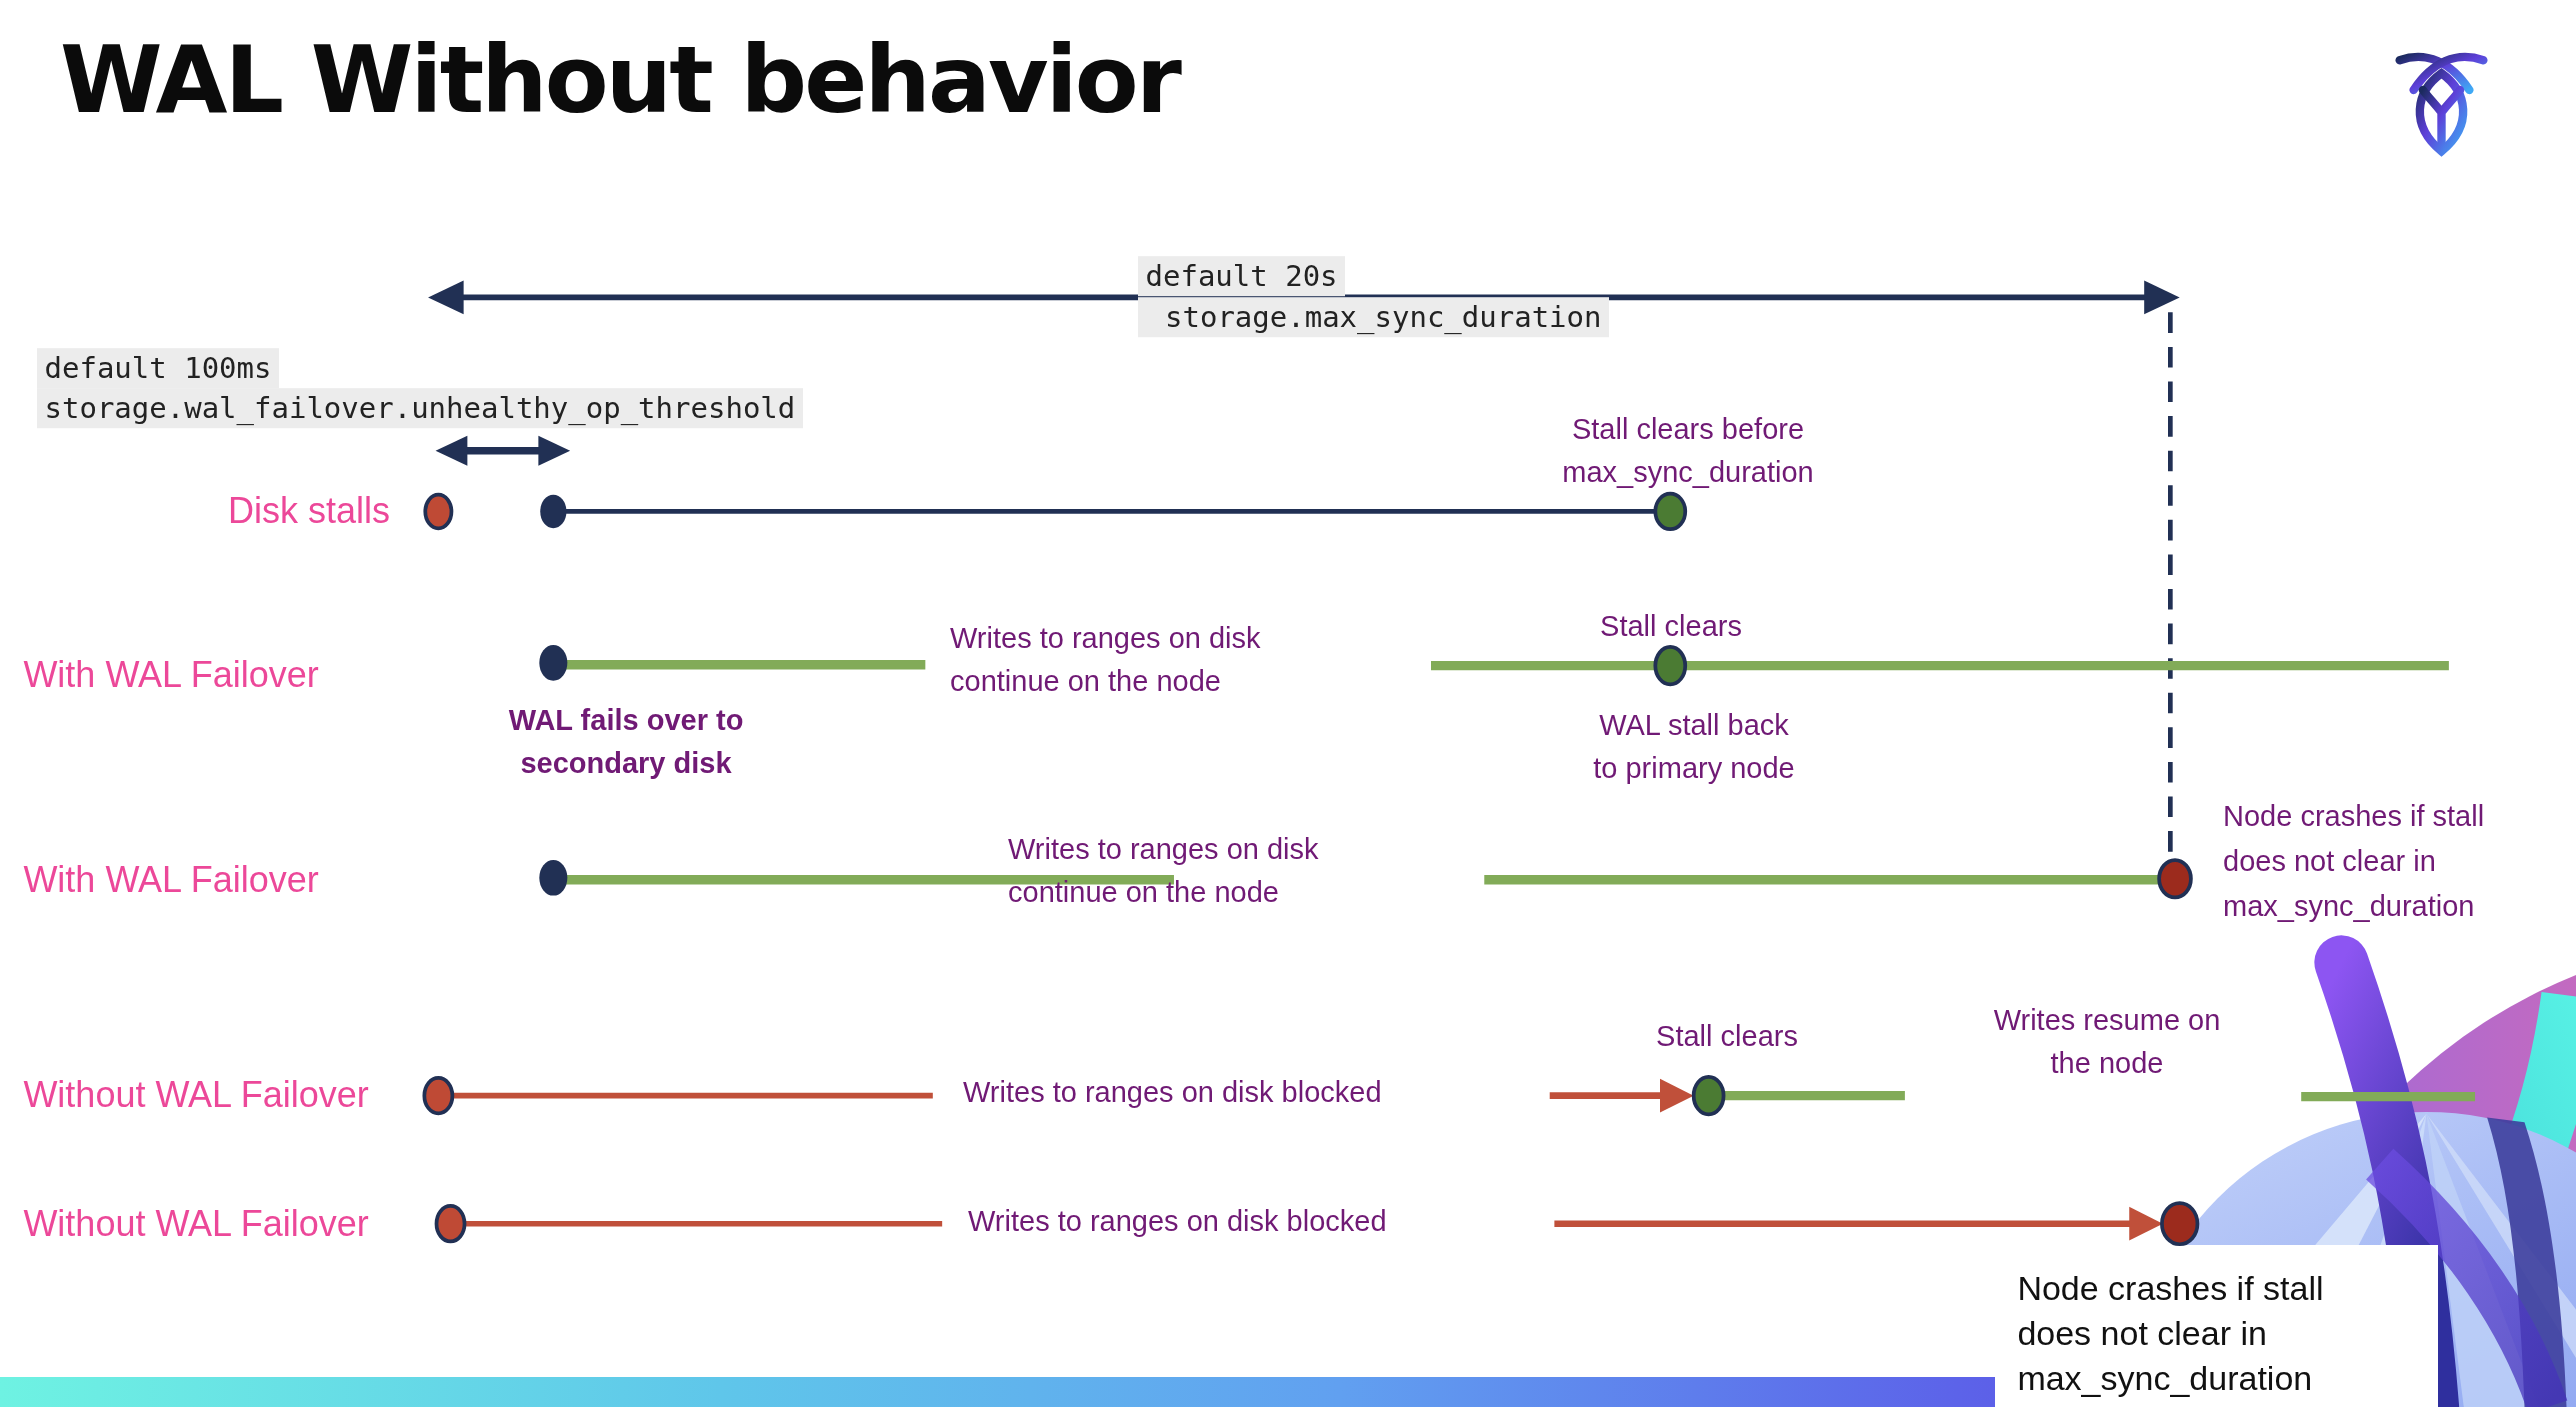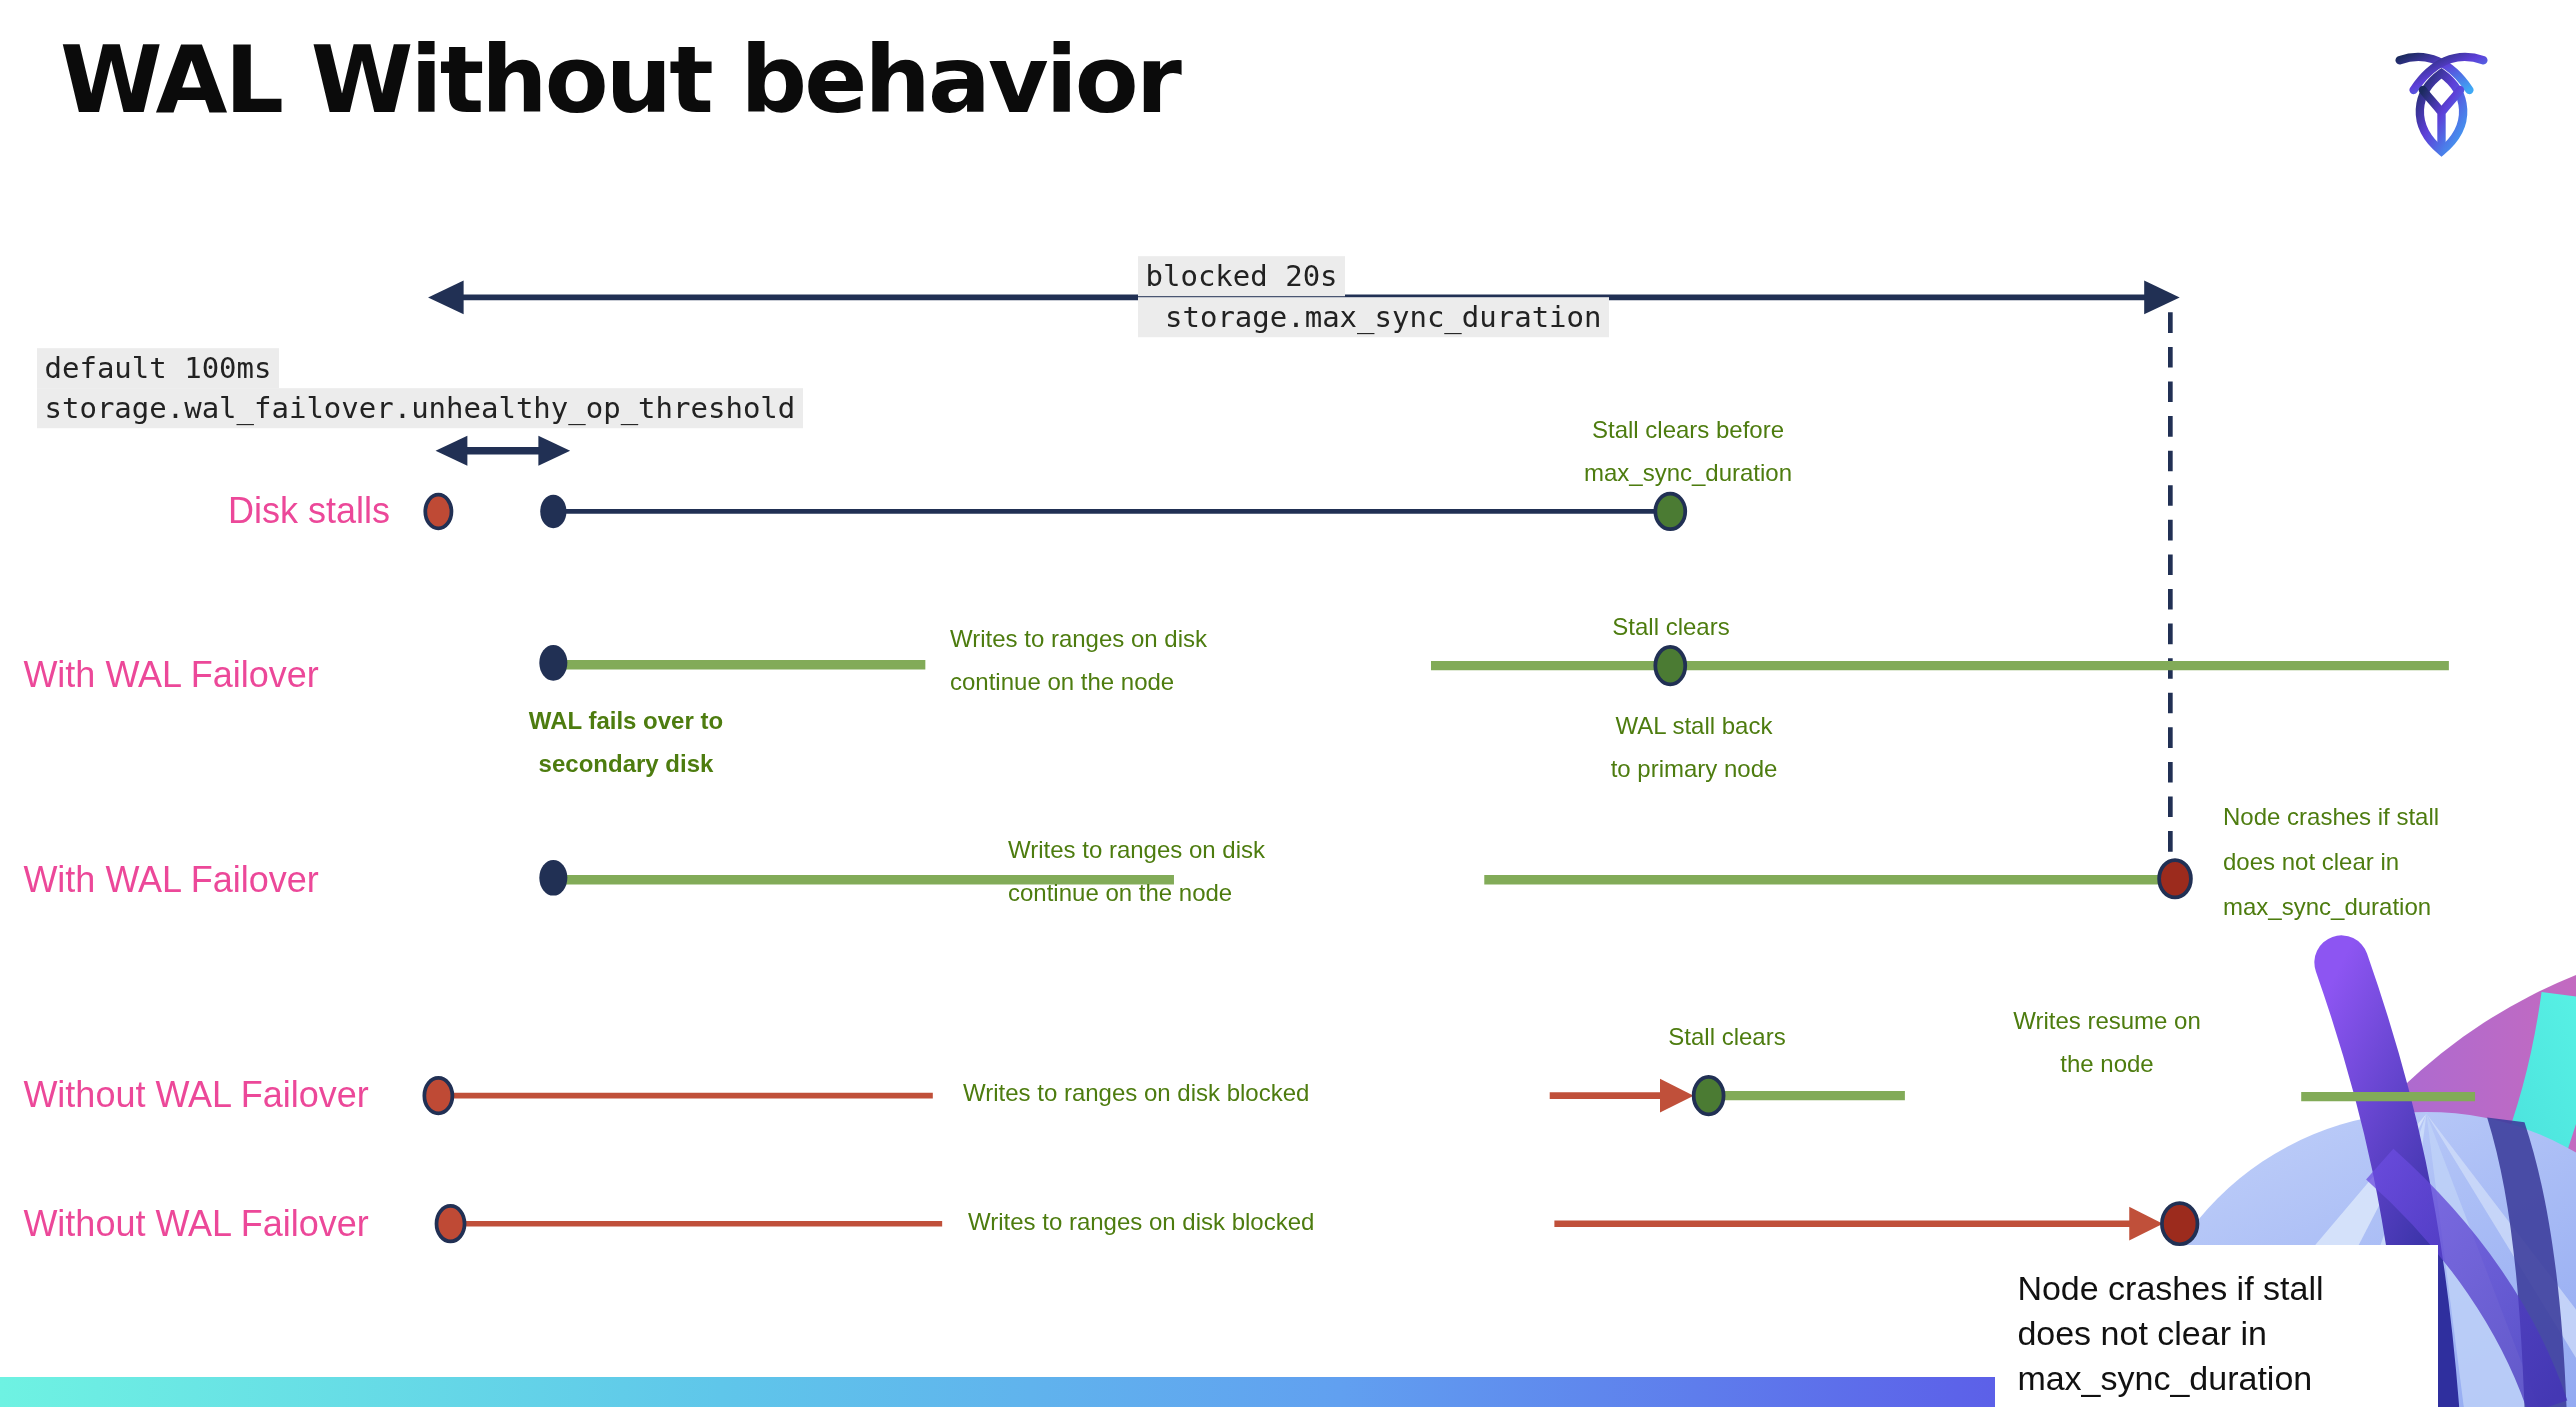--- a/index.html
+++ b/index.html
@@ -21,21 +21,21 @@
     white-space:nowrap;
   }
 
   .code{
     font-family:"DejaVu Sans Mono","Liberation Mono",monospace;
     font-size:29px;color:#222;background:#ececec;
     padding:2.8px 7.5px;white-space:pre;line-height:34px;
   }
 
   .rowlabel{font-size:36px;color:#ec4899;white-space:nowrap;}
-  .note{font-size:24px;line-height:43px;color:#4d7c0f;white-space:nowrap;}
+  .note{font-size:29px;line-height:43px;color:#701a75;white-space:nowrap;}
 
   #bottom-bar{
     left:0;top:1377px;width:2576px;height:31px;
     background:linear-gradient(90deg,#6ef2e2 0%,#5fc6ea 28%,#61a0f0 52%,#5c63e9 76%,#5e35d8 100%);
   }
 
   #decor{left:1978px;top:884px;width:598px;height:523px;pointer-events:none;}
   #diagram{left:0;top:0;width:2576px;height:1408px;pointer-events:none;}
   #logo{left:2395px;top:45px;width:93px;height:116px;}
 
@@ -176,21 +176,21 @@
     </linearGradient>
   </defs>
   <g fill="none" stroke="url(#gLogo)" stroke-width="9" stroke-linecap="round">
     <path d="M 5 16 C 34 6 60 18 80 48"></path>
     <path d="M 95 16 C 66 6 40 18 20 48"></path>
     <path d="M 50 30 C 22 50 16 86 50 114 C 84 86 78 50 50 30 Z"></path>
     <path d="M 50 112 L 50 72 M 50 72 C 42 62 36 56 30 48 M 50 72 C 58 62 64 56 70 48"></path>
   </g>
 </svg>
 
-<div class="abs code vcenter" style="left:1138px;top:276px;">blocked 20s</div>
+<div class="abs code vcenter" style="left:1138px;top:276px;">default 20s</div>
 <div class="abs code vcenter" style="left:1138px;top:317px;padding-left:27px;">storage.max_sync_duration</div>
 <div class="abs code vcenter" style="left:37px;top:368px;">default 100ms</div>
 <div class="abs code vcenter" style="left:37px;top:408px;">storage.wal_failover.unhealthy_op_threshold</div>
 
 <div class="abs rowlabel vcenter" style="left:228px;top:511px;">Disk stalls</div>
 <div class="abs rowlabel vcenter" style="left:23.4px;top:675px;">With WAL Failover</div>
 <div class="abs rowlabel vcenter" style="left:23.4px;top:880px;">With WAL Failover</div>
 <div class="abs rowlabel vcenter" style="left:23.4px;top:1095px;">Without WAL Failover</div>
 <div class="abs rowlabel vcenter" style="left:23.4px;top:1224px;">Without WAL Failover</div>
 

